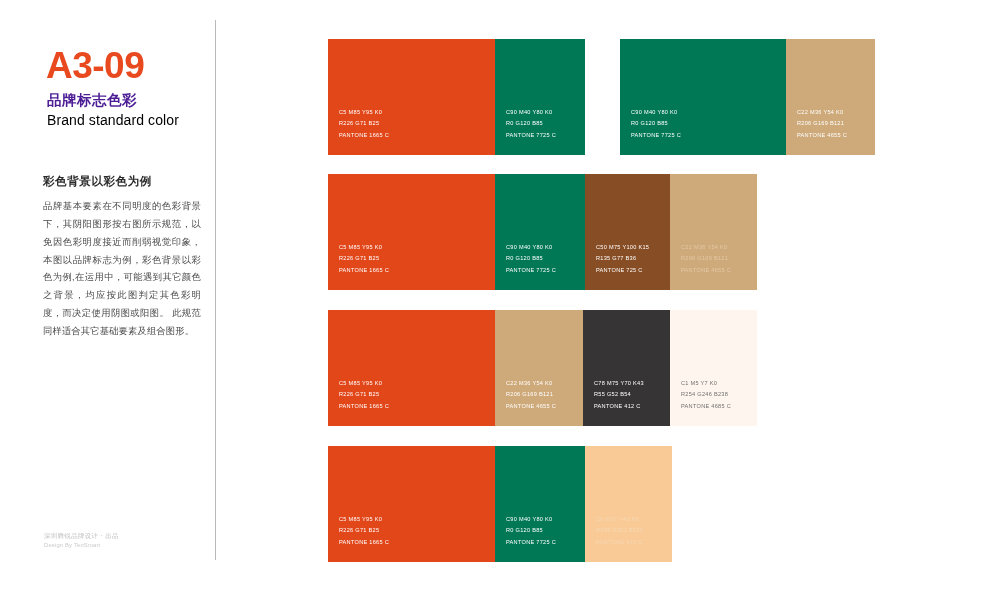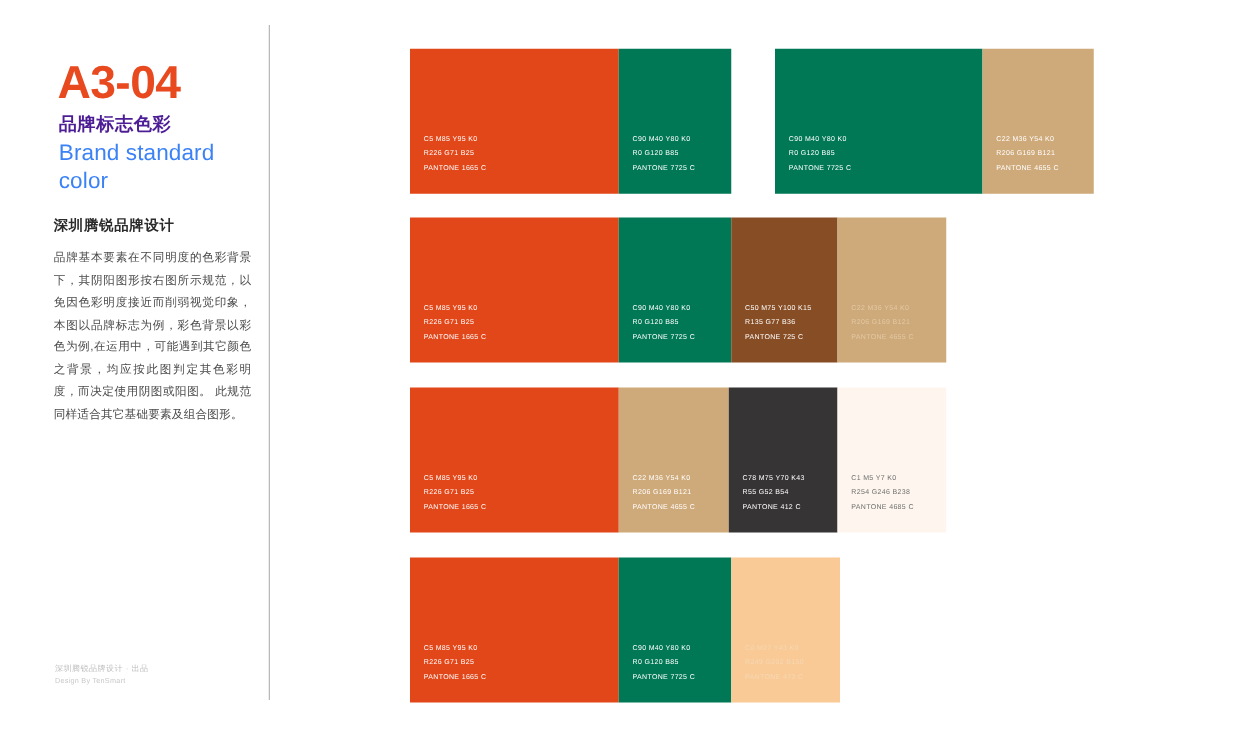--- a/index.html
+++ b/index.html
@@ -43,22 +43,22 @@
     font-weight: bold;
     letter-spacing: 0.5px;
     color: #4c1d95;
     line-height: 1;
   }
 
   #title-en {
     position: absolute;
     left: 47px;
     top: 112px;
-    font-size: 18px;
-    color: #3b82f6;
+    font-size: 14px;
+    color: #000000;
     letter-spacing: 0.1px;
     line-height: 1.2;
   }
 
   #section-heading {
     position: absolute;
     left: 43px;
     top: 176px;
     font-size: 11.5px;
     font-weight: bold;
@@ -135,27 +135,27 @@
     letter-spacing: 0.28px;
     white-space: nowrap;
   }
   .swatch-label div { white-space: nowrap; }
 </style>
 </head>
 <body>
 
 <div id="left-panel">
 
-  <div id="page-code">A3-04</div>
+  <div id="page-code">A3-09</div>
 
   <div id="title-cn">品牌标志色彩</div>
 
   <div id="title-en">Brand standard color</div>
 
-  <div id="section-heading">深圳腾锐品牌设计</div>
+  <div id="section-heading">彩色背景以彩色为例</div>
 
   <div id="section-body">品牌基本要素在不同明度的色彩背景下，其阴阳图形按右图所示规范，以免因色彩明度接近而削弱视觉印象，本图以品牌标志为例，彩色背景以彩色为例,在运用中，可能遇到其它颜色之背景，均应按此图判定其色彩明度，而决定使用阴图或阳图。 此规范同样适合其它基础要素及组合图形。</div>
 
   <div id="footer">
     <div id="footer-cn">深圳腾锐品牌设计 · 出品</div>
     <div id="footer-en">Design By TenSmart</div>
   </div>
 
 </div>
 

